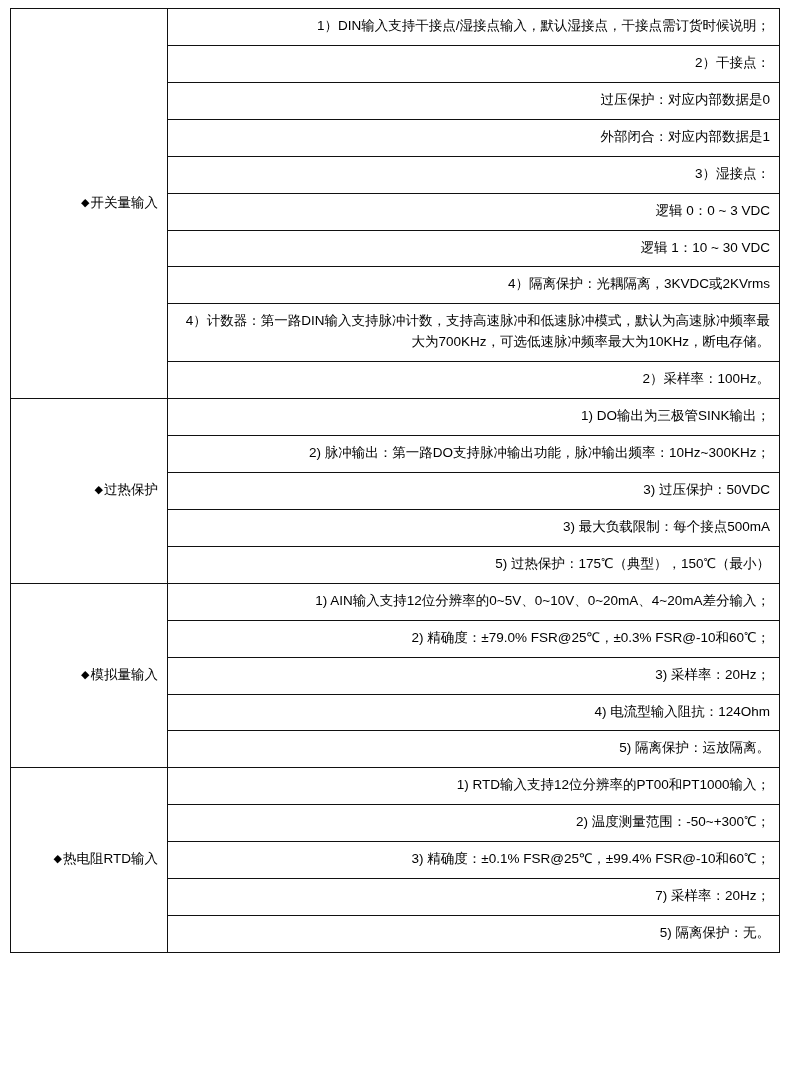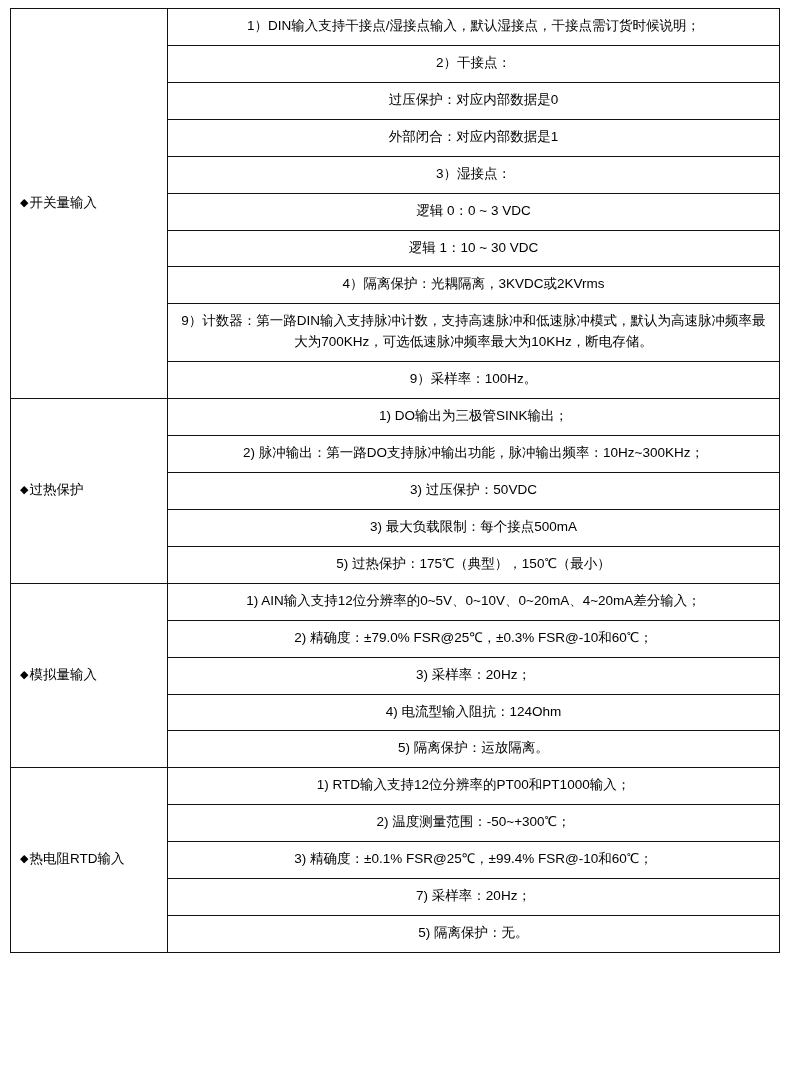--- a/index.html
+++ b/index.html
@@ -28,28 +28,28 @@
   table.spec td {
     border: 1px solid #111111;
     vertical-align: middle;
     font-size: 13.5px;
     line-height: 1.55;
     padding: 7px 9px 8px 9px;
     word-break: break-word;
   }
   td.cat {
     width: 138px;
-    text-align: left;
+    text-align: right;
     vertical-align: middle;
     font-size: 13.5px;
     padding: 6px 2px;
     white-space: nowrap;
   }
   td.item {
-    text-align: center;
+    text-align: right;
   }
   .cat-label {
     display: inline-block;
   }
   .diamond {
     font-size: 11px;
     vertical-align: 1px;
     margin-right: 1px;
   }
 </style>
@@ -81,24 +81,24 @@
       <tr>
         <td class="item">逻辑 0：0 ~ 3 VDC</td>
       </tr>
       <tr>
         <td class="item">逻辑 1：10 ~ 30 VDC</td>
       </tr>
       <tr>
         <td class="item">4）隔离保护：光耦隔离，3KVDC或2KVrms</td>
       </tr>
       <tr>
-        <td class="item">9）计数器：第一路DIN输入支持脉冲计数，支持高速脉冲和低速脉冲模式，默认为高速脉冲频率最大为700KHz，可选低速脉冲频率最大为10KHz，断电存储。</td>
+        <td class="item">4）计数器：第一路DIN输入支持脉冲计数，支持高速脉冲和低速脉冲模式，默认为高速脉冲频率最大为700KHz，可选低速脉冲频率最大为10KHz，断电存储。</td>
       </tr>
       <tr>
-        <td class="item">9）采样率：100Hz。</td>
+        <td class="item">2）采样率：100Hz。</td>
       </tr>
 
       <tr>
         <td class="cat" rowspan="5">
           <span class="diamond">◆</span><span class="cat-label">过热保护</span>
         </td>
         <td class="item">1) DO输出为三极管SINK输出；</td>
       </tr>
       <tr>
         <td class="item">2) 脉冲输出：第一路DO支持脉冲输出功能，脉冲输出频率：10Hz~300KHz；</td>

